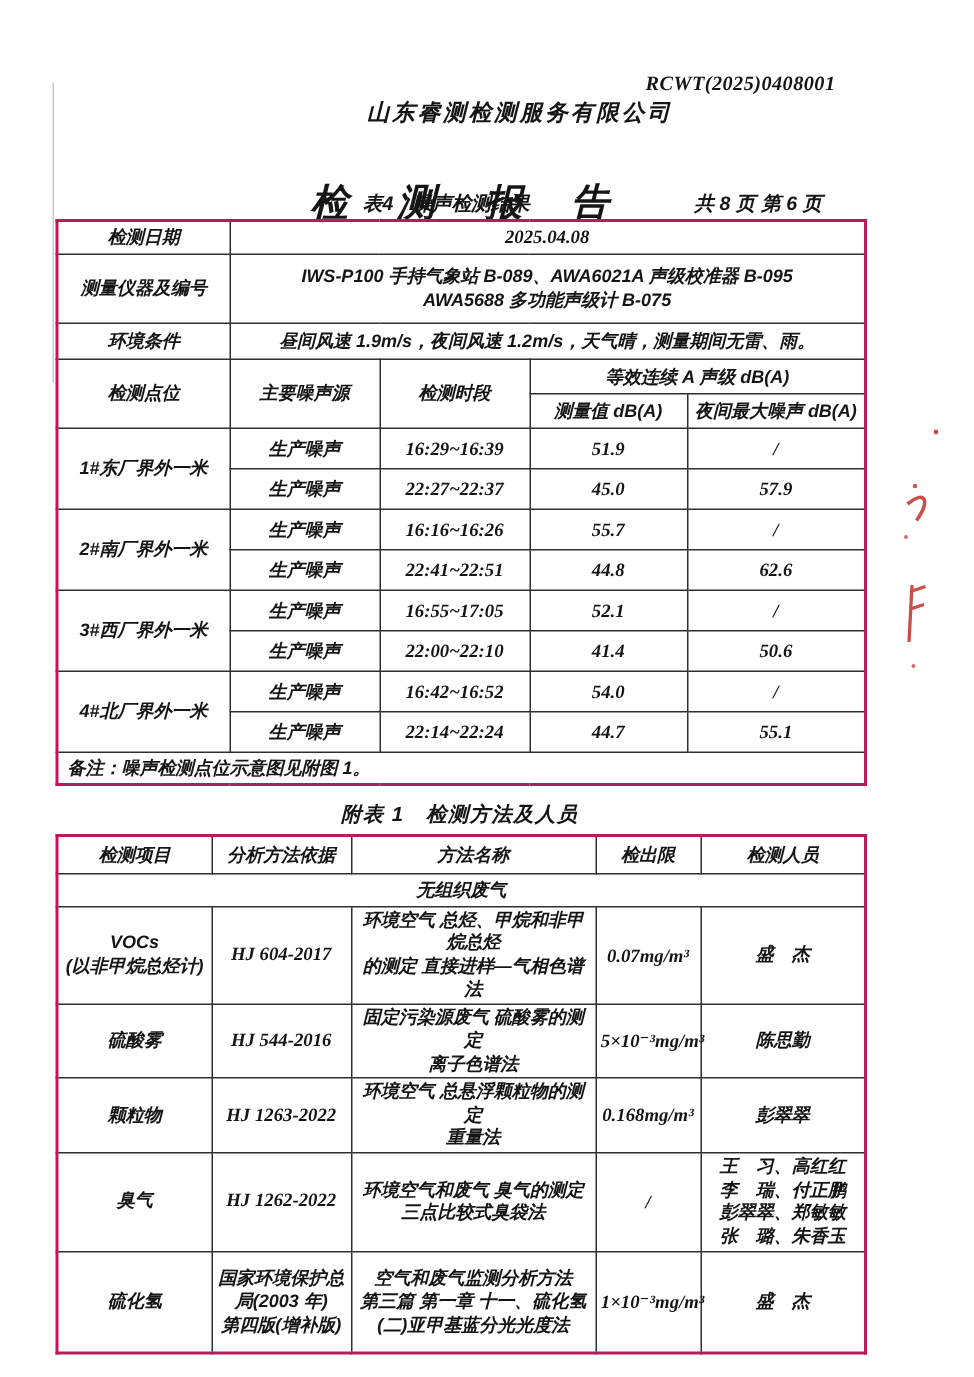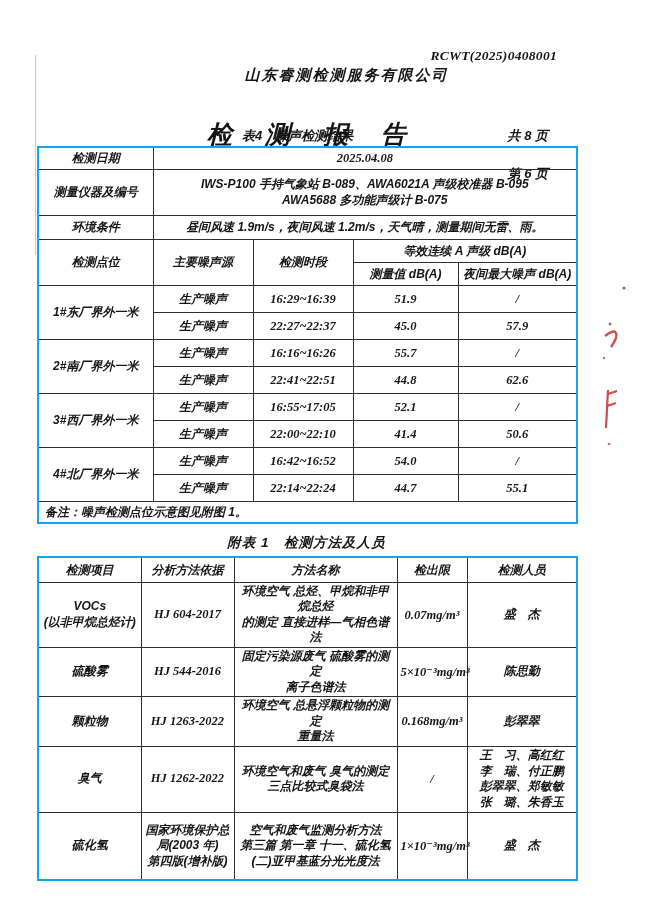--- a/index.html
+++ b/index.html
@@ -33,38 +33,38 @@
     text-align:center; font-size:25px; font-weight:700;
     letter-spacing:13px; text-indent:13px;margin-top:28px;
   }
   .caption-row { position:absolute; top:127px; left:37px; width:539px; height:18px; }
   .t1-caption {
     position:absolute; left:50%; transform:translateX(-58%);
     font-size:13px; font-weight:700;text-align:right;
   }
   .page-info {
     position:absolute; right:28px; top:0; font-size:13px; font-weight:700;
-    display:flex; gap:20px;flex-direction:column;
+    display:flex; gap:4px;
   }
 
   table { border-collapse:collapse; table-layout:fixed; }
   .t1, .t2 {
     position:absolute; left:37px; width:539px;
     font-size:12px;
   }
   .t1 { top:146px; }
   .t2 { top:556px;border-radius:31px; }
   .t1 td, .t1 th, .t2 td, .t2 th {
     border:1px solid #2f2f2f;
     text-align:center; vertical-align:middle;
     padding:1px 3px;
     font-weight:700;
     line-height:16px;
   }
-  .t1, .t2 { border:2px solid #0ea5e9; }
+  .t1, .t2 { border:2px solid #be185d; }
   .num {
     font-family:"Liberation Serif","DejaVu Serif",serif;
     font-weight:600; font-size:12.5px;
   }
   .note-cell { text-align:left !important; padding-left:6px !important; }
   .section-row td { font-weight:700; }
   .lines div { line-height:15.5px; }
   .t2 .lines { font-weight:700;margin-left:29px; }
   .personnel div { text-align:center; }
 
@@ -202,20 +202,23 @@
         <col style="width:110px">
     </colgroup>
     <tbody>
         <tr style="height:25px">
       <td>检测项目</td>
       <td>分析方法依据</td>
       <td>方法名称</td>
       <td>检出限</td>
       <td>检测人员</td>
     </tr>
+    <tr class="section-row" style="height:22px">
+      <td colspan="5">无组织废气</td>
+    </tr>
 
     <tr style="height:44px">
       <td class="lines">
             <div>VOCs</div>
             <div>(以非甲烷总烃计)</div>
           </td>
       <td class="lines num">
             <div>HJ 604-2017</div>
           </td>
       <td class="lines">

